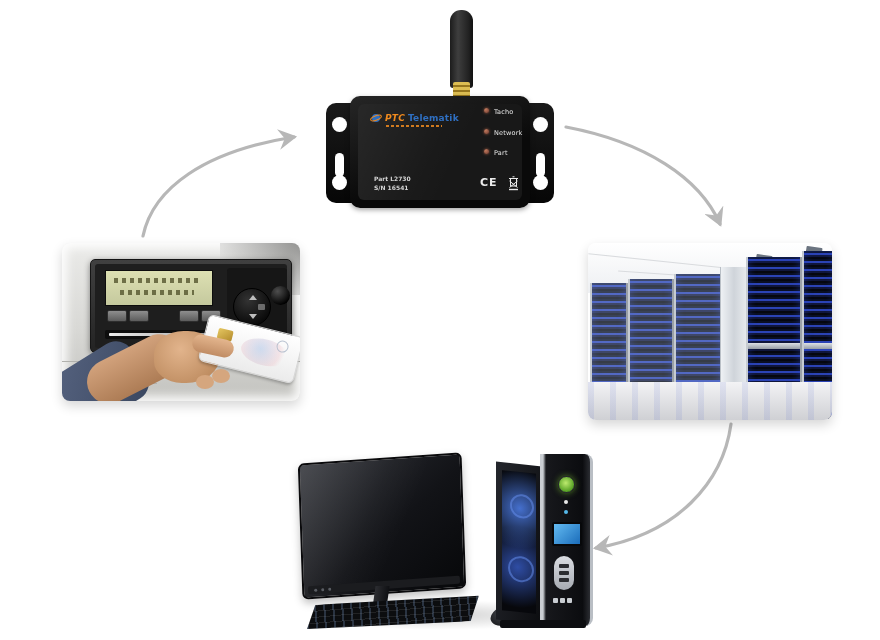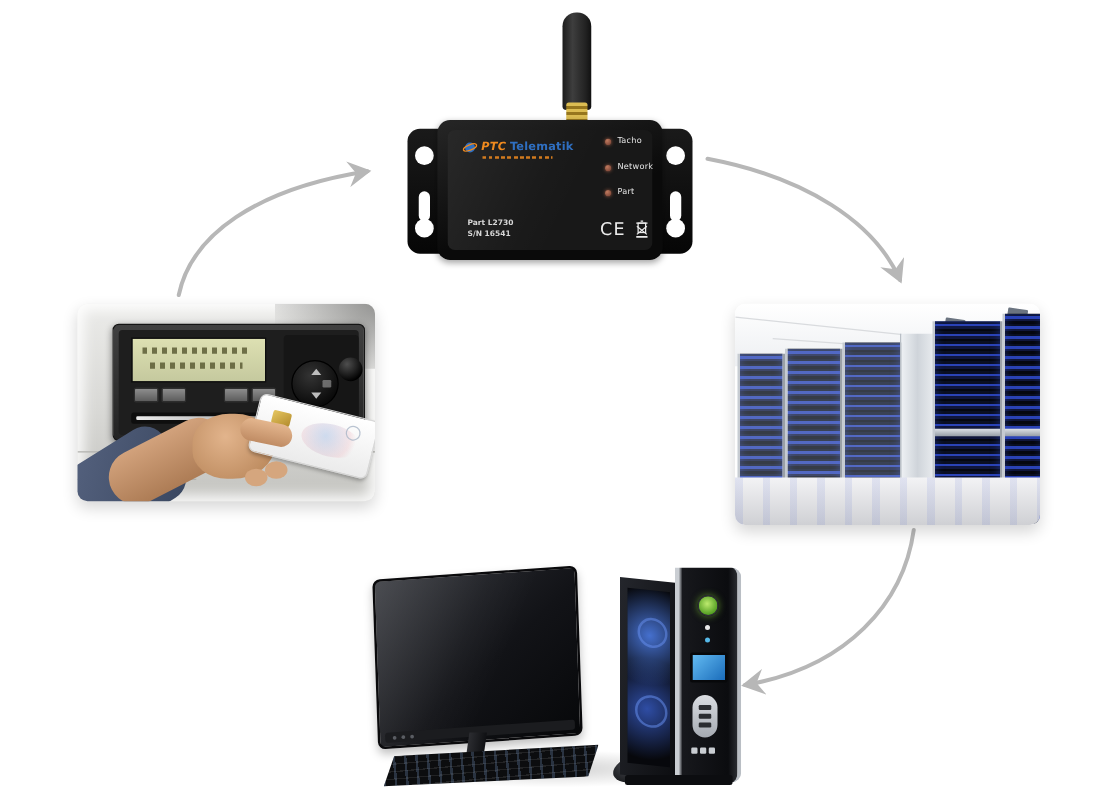--- a/index.html
+++ b/index.html
@@ -24,26 +24,26 @@
   .bslot{width:9px;height:24px;border-radius:5px;background:#fff;}
   .dev-body{left:24px;top:88px;width:180px;height:112px;border-radius:10px;
            background:linear-gradient(160deg,#262626,#0a0a0a 60%);box-shadow:0 2px 5px rgba(0,0,0,.35);}
   .dev-face{left:32px;top:96px;width:164px;height:96px;border-radius:6px;background:
            linear-gradient(115deg,rgba(255,255,255,.07),rgba(255,255,255,.01) 45%,transparent 60%),#181818;}
   .logo-row{left:44px;top:104px;display:flex;align-items:center;gap:3px;}
   .brand-ptc{color:#f08a1e;font-size:9px;font-weight:700;font-style:italic;letter-spacing:.2px;}
   .brand-tm{color:#2f6fc1;font-size:9px;font-weight:700;letter-spacing:.2px;}
   .tagline{left:60px;top:117px;width:56px;height:2px;opacity:.85;
            background:repeating-linear-gradient(90deg,#f08a1e 0 3px,transparent 3px 5px);}
-  .led-row{left:158px;display:flex;align-items:flex-end;gap:5px;}
+  .led-row{left:158px;display:flex;align-items:flex-start;gap:5px;}
   .led-dot{width:5px;height:5px;border-radius:50%;background:radial-gradient(circle at 35% 30%,#c07a5e,#6e3a2e);
            box-shadow:0 0 3px rgba(190,110,80,.8);}
   .led-label{color:#e6e6e6;font-size:6.5px;letter-spacing:.2px;}
   .part-block{left:48px;top:166px;color:#d6d6d6;font-size:6px;line-height:1.55;font-weight:700;}
-  .ce-text{left:154px;top:168px;color:#ececec;font-size:14px;font-weight:400;letter-spacing:1px;}
+  .ce-text{left:154px;top:168px;color:#ececec;font-size:11px;font-weight:700;letter-spacing:1px;}
   .weee{left:182px;top:167px;}
 
   
   .photo{border-radius:8px;overflow:hidden;
          box-shadow:0 5px 12px rgba(0,0,0,.16), inset 0 0 10px 5px rgba(255,255,255,.9);}
 
   
   .tacho{left:62px;top:243px;width:238px;height:158px;
          background:linear-gradient(180deg,#ebebe9 0%,#d8d8d5 55%,#c3c3bf 100%);}
   .dash-corner{right:0;top:0;width:80px;height:52px;opacity:.75;

